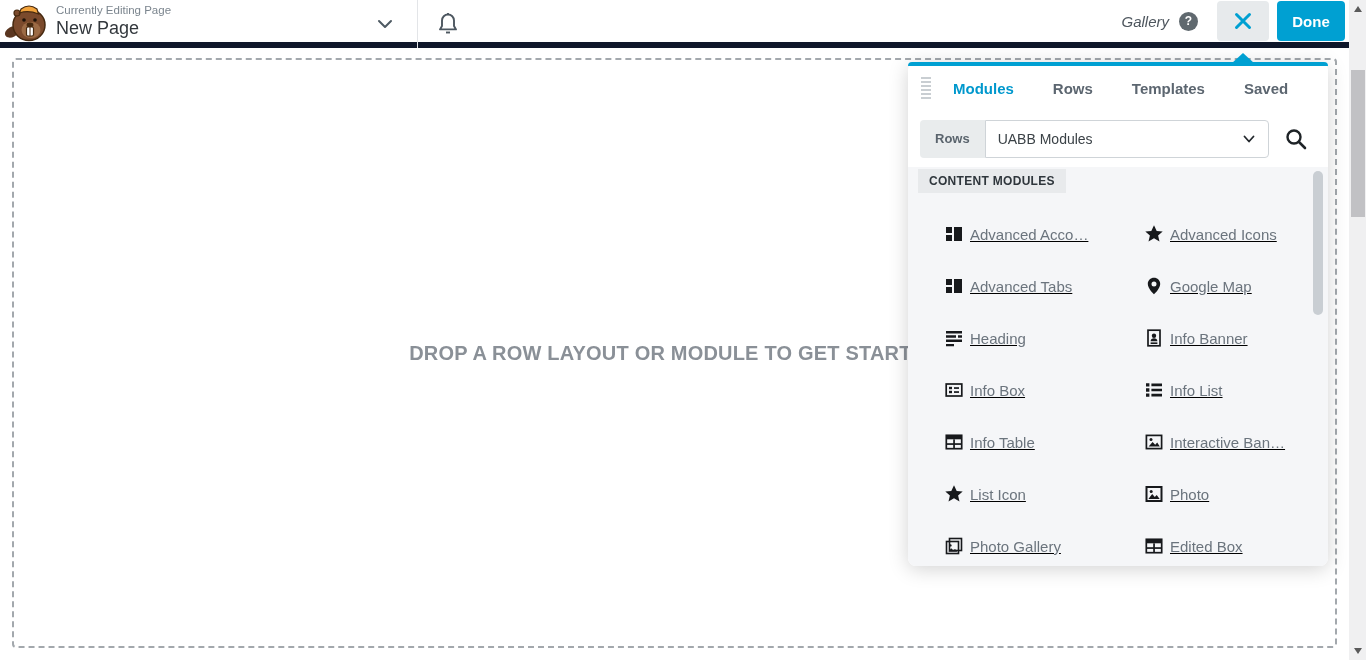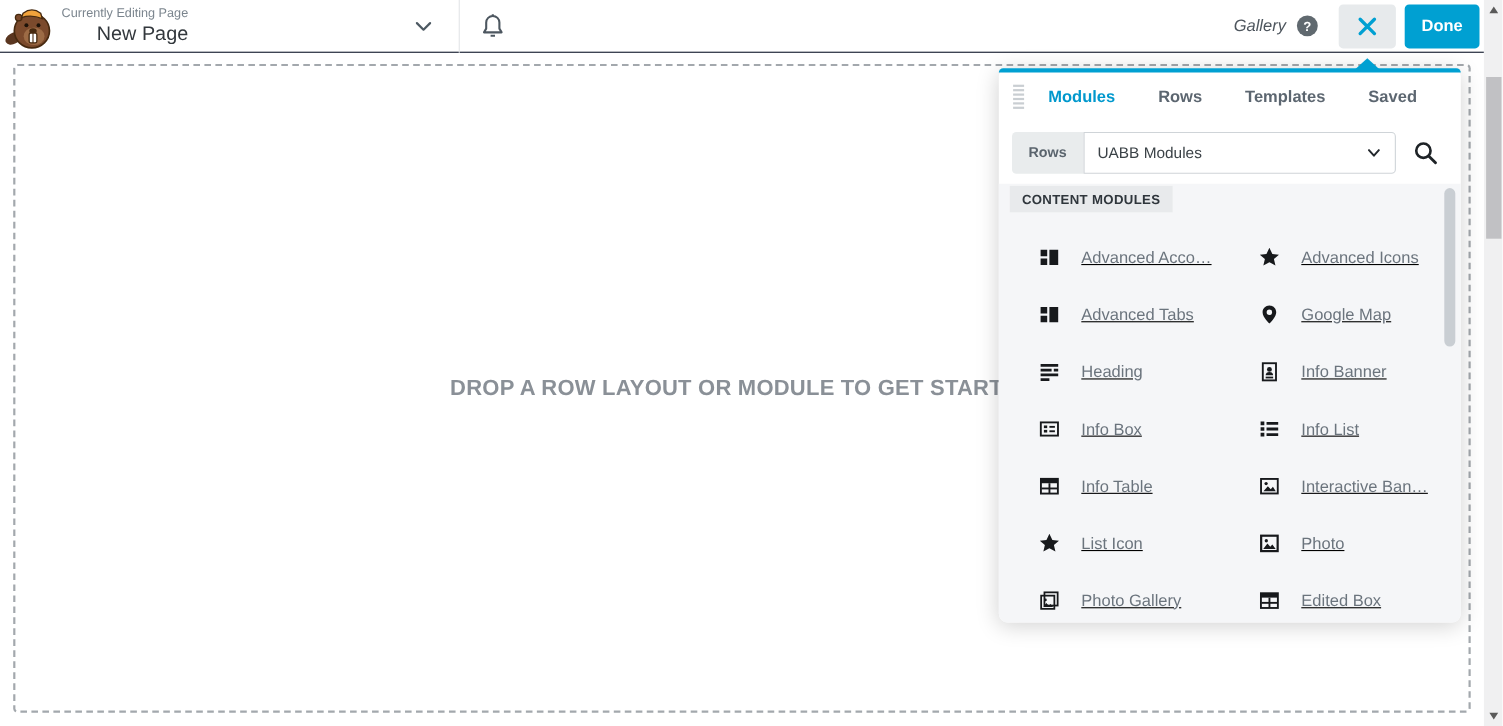--- a/index.html
+++ b/index.html
@@ -1,25 +1,25 @@
 <!DOCTYPE html>
 <html><head>
 <meta charset="utf-8">
 <style>
   * { margin:0; padding:0; box-sizing:border-box; }
   html,body { width:1366px; height:660px; overflow:hidden; background:#fff;
     font-family:"Liberation Sans", sans-serif; position:relative; }
 
   
   .topbar { position:absolute; left:0; top:0; width:1349px; height:48px; background:#fff;
-    border-bottom:1px solid #0f172a; display:flex; align-items:center; z-index:5; }
+    border-bottom:6px solid #0f172a; display:flex; align-items:center; z-index:5; }
   .logo { width:44px; height:44px; margin:2px 8px 0 4px; flex:0 0 auto; }
   .title-block { display:flex; flex-direction:column; justify-content:center; cursor:pointer; }
   .title-kicker { font-size:11.5px; color:#7b858e; margin-bottom:2px; }
-  .title-main { font-size:18px; color:#33383d;margin-left:32px; }
+  .title-main { font-size:18px; color:#33383d; }
   .title-chevron { position:absolute; left:375px; top:14px; width:20px; height:20px; }
   .topbar-divider { position:absolute; left:417px; top:0; width:1px; height:48px; background:#e3e5e8; }
   .bell { position:absolute; left:436px; top:11px; width:24px; height:26px; cursor:pointer; }
   .topbar-right { margin-left:auto; display:flex; align-items:center; padding-right:4px; }
   .edited-label { font-style:italic; font-size:15px; color:#4e565e; margin-right:10px; }
   .help-icon { width:19px; height:19px; border-radius:50%; background:#60696f; color:#fff;
     font-size:12px; font-weight:bold; display:flex; align-items:center; justify-content:center;
     margin-right:19px; font-style:normal; cursor:pointer; }
   .btn-x { width:52px; height:40px; background:#e7eaec; border:none; border-radius:4px;
     display:flex; align-items:center; justify-content:center; cursor:pointer; margin-right:8px; }
@@ -51,21 +51,21 @@
   .group-select { flex:1; height:38px; border:1px solid #cfd4d8; border-radius:0 4px 4px 0;
     background:#fff; display:flex; align-items:center; justify-content:space-between;
     padding:0 12px; font-size:14px; color:#3b4247; cursor:pointer; }
   .search-btn { margin:0 5px 0 14px; width:26px; height:26px; background:none; border:none;
     cursor:pointer; display:flex; align-items:center; justify-content:center; }
   .panel-content { flex:1; background:#f5f6f8; border-radius:0 0 8px 8px; position:relative;
     overflow:hidden;text-decoration:underline; }
   .section-chip { display:inline-block; margin:2px 0 0 10px; padding:5px 11px; background:#e8eaec;
     font-size:12px; font-weight:bold; color:#2f363c; letter-spacing:.3px; }
   .modules-grid { display:grid; grid-template-columns:200px auto; padding-left:36px; margin-top:15px; }
-  .module-item { height:52px; display:flex; align-items:center; gap:19px; cursor:pointer; }
+  .module-item { height:52px; display:flex; align-items:center; gap:6px; cursor:pointer; }
   .mi { width:20px; height:20px; flex:0 0 auto; }
   .mi svg { width:20px; height:20px; fill:#17191c; display:block; }
   .ml { font-size:15px; color:#6b747d; white-space:nowrap; }
   .panel-scroll-thumb { position:absolute; top:4px; right:5px; width:10px; height:144px;
     background:#c9ced3; border-radius:5px; cursor:pointer; }
   .partial-icon { position:absolute; left:236px; top:466px; width:20px; height:12px;
     background:#15181b; border-radius:3px; }
 
   
   .browser-scrollbar { position:absolute; right:0; top:0; width:17px; height:660px;

